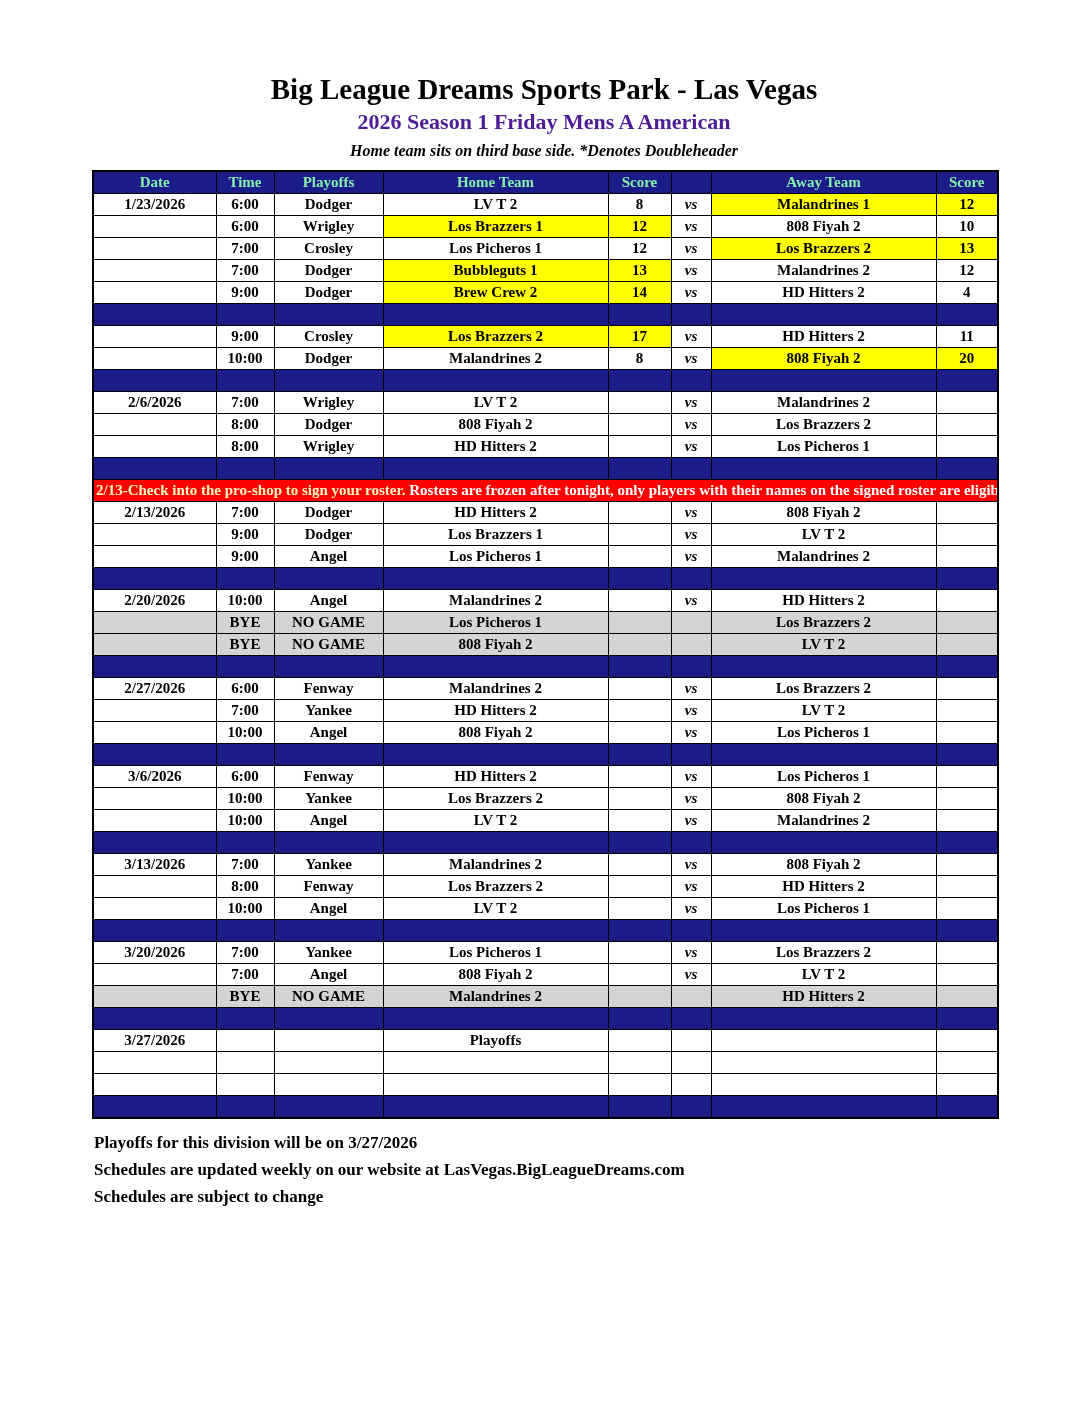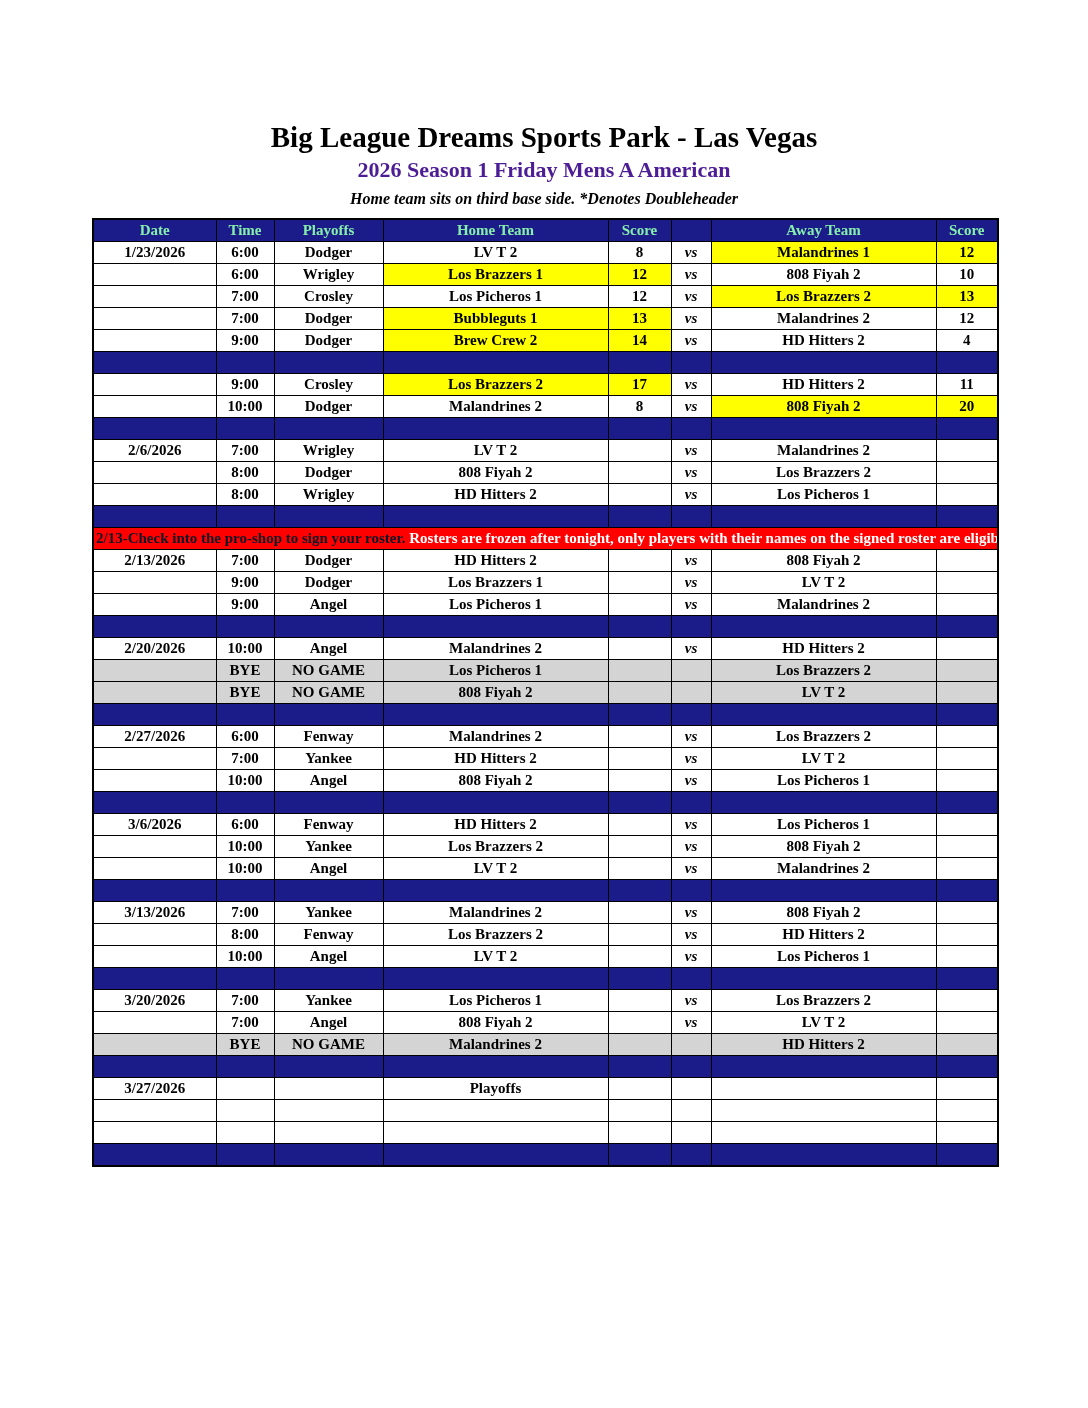--- a/index.html
+++ b/index.html
@@ -11,21 +11,21 @@
     overflow: hidden;
     font-family: "Liberation Serif", serif;
   }
   .page {
     width: 1088px;
     height: 1408px;
     position: relative;
   }
   .titles {
     text-align: center;
-    padding-top: 120px;
+    padding-top: 72px;
   }
   .main-title {
     font-size: 29px;
     font-weight: bold;
     color: #000000;
     line-height: 34px;
   }
   .sub-title {
     font-size: 22px;
     font-weight: bold;
@@ -81,21 +81,21 @@
   }
   td.banner {
     background: var(--red);
     height: 44px;
     white-space: normal;
     text-align: center;
     line-height: 21px;
     font-size: 15px;
     padding: 0 6px;
   }
-  .banner-hl { color: #0f172a; }
+  .banner-hl { color: #fef9c3; }
   .banner-rest { color: #ffffff; }
   .footer {
     margin: 10px 0 0 94px;
   }
   .footer-line {
     font-size: 17px;
     font-weight: bold;
     color: #000000;
     line-height: 27px;
   }
@@ -541,13 +541,18 @@
           <td class="sep"></td>
           <td class="sep"></td>
           <td class="sep"></td>
           <td class="sep"></td>
           <td class="sep"></td>
           <td class="sep"></td>
         </tr>
       </tbody>
   </table>
 
+  <div class="footer">
+    <div class="footer-line">Playoffs for this division will be on 3/27/2026</div>
+    <div class="footer-line">Schedules are updated weekly on our website at LasVegas.BigLeagueDreams.com</div>
+    <div class="footer-line">Schedules are subject to change</div>
+  </div>
 </div>
 
 </body></html>

